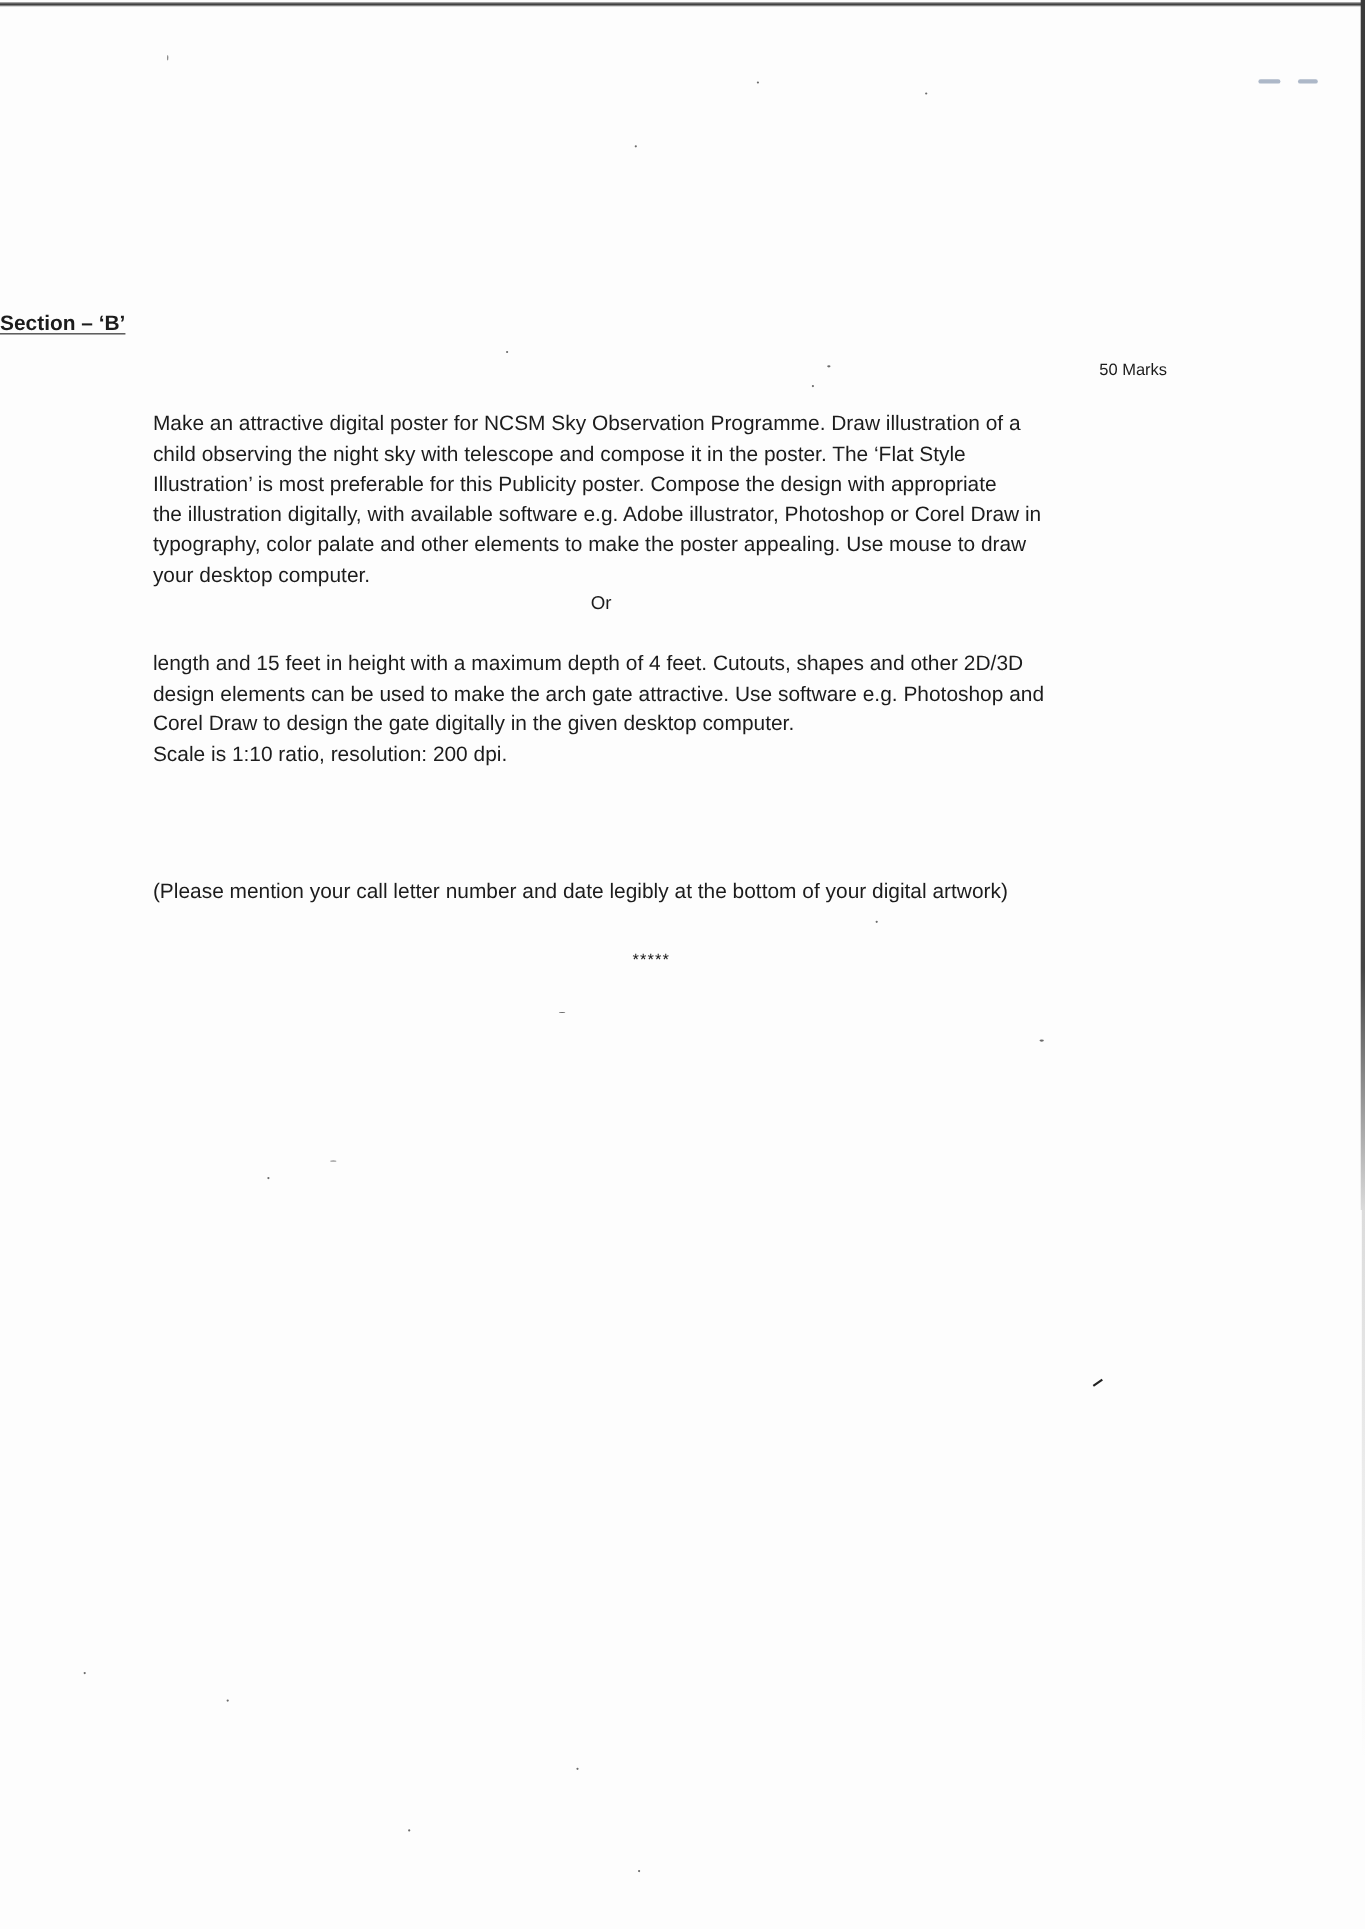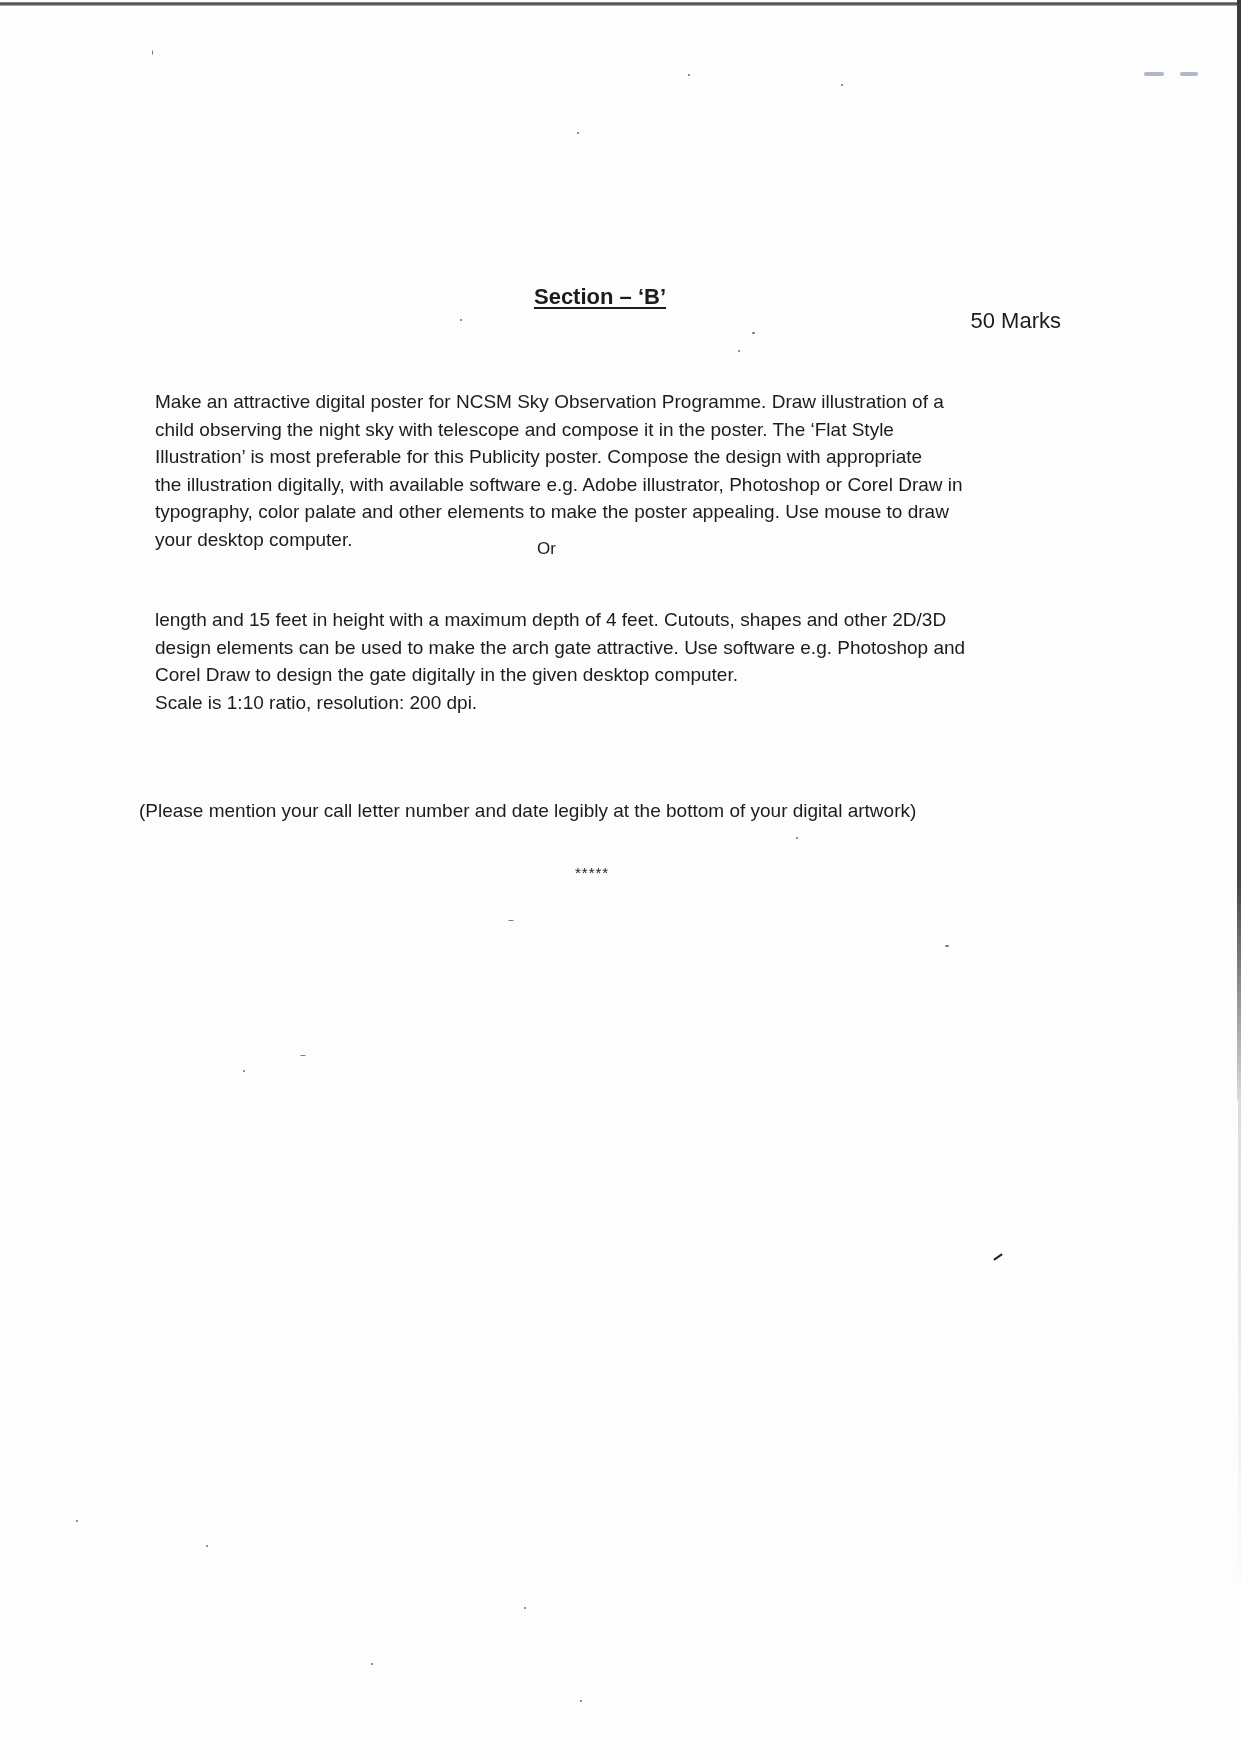--- a/index.html
+++ b/index.html
@@ -49,39 +49,39 @@
       top: 72px;
       height: 4px;
       background: #8a9ab0;
       border-radius: 2px;
       opacity: 0.7;
     }
     .section-title {
       position: absolute;
       left: 0; width: 1200px;
       top: 284px;
-      text-align: center;
-      font-size: 22px;
+      text-align: left;
+      font-size: 19px;
       font-weight: bold;
       text-decoration: underline;
       text-underline-offset: 3px;
     }
     .marks {
       position: absolute;
       right: 180px;
-      top: 308px;
-      font-size: 22px;
+      top: 328px;
+      font-size: 15px;
     }
     .para {
       position: absolute;
       left: 139px;
       width: 930px;
       font-size: 19px;
       line-height: 27.5px;
-      margin: 16px;
+      margin: 0;
     }
     .para .line {
       display: block;
       white-space: nowrap;
     }
     .para-1 { top: 372px; }
     .or-text {
       position: absolute;
       left: 537px;
       top: 539px;

